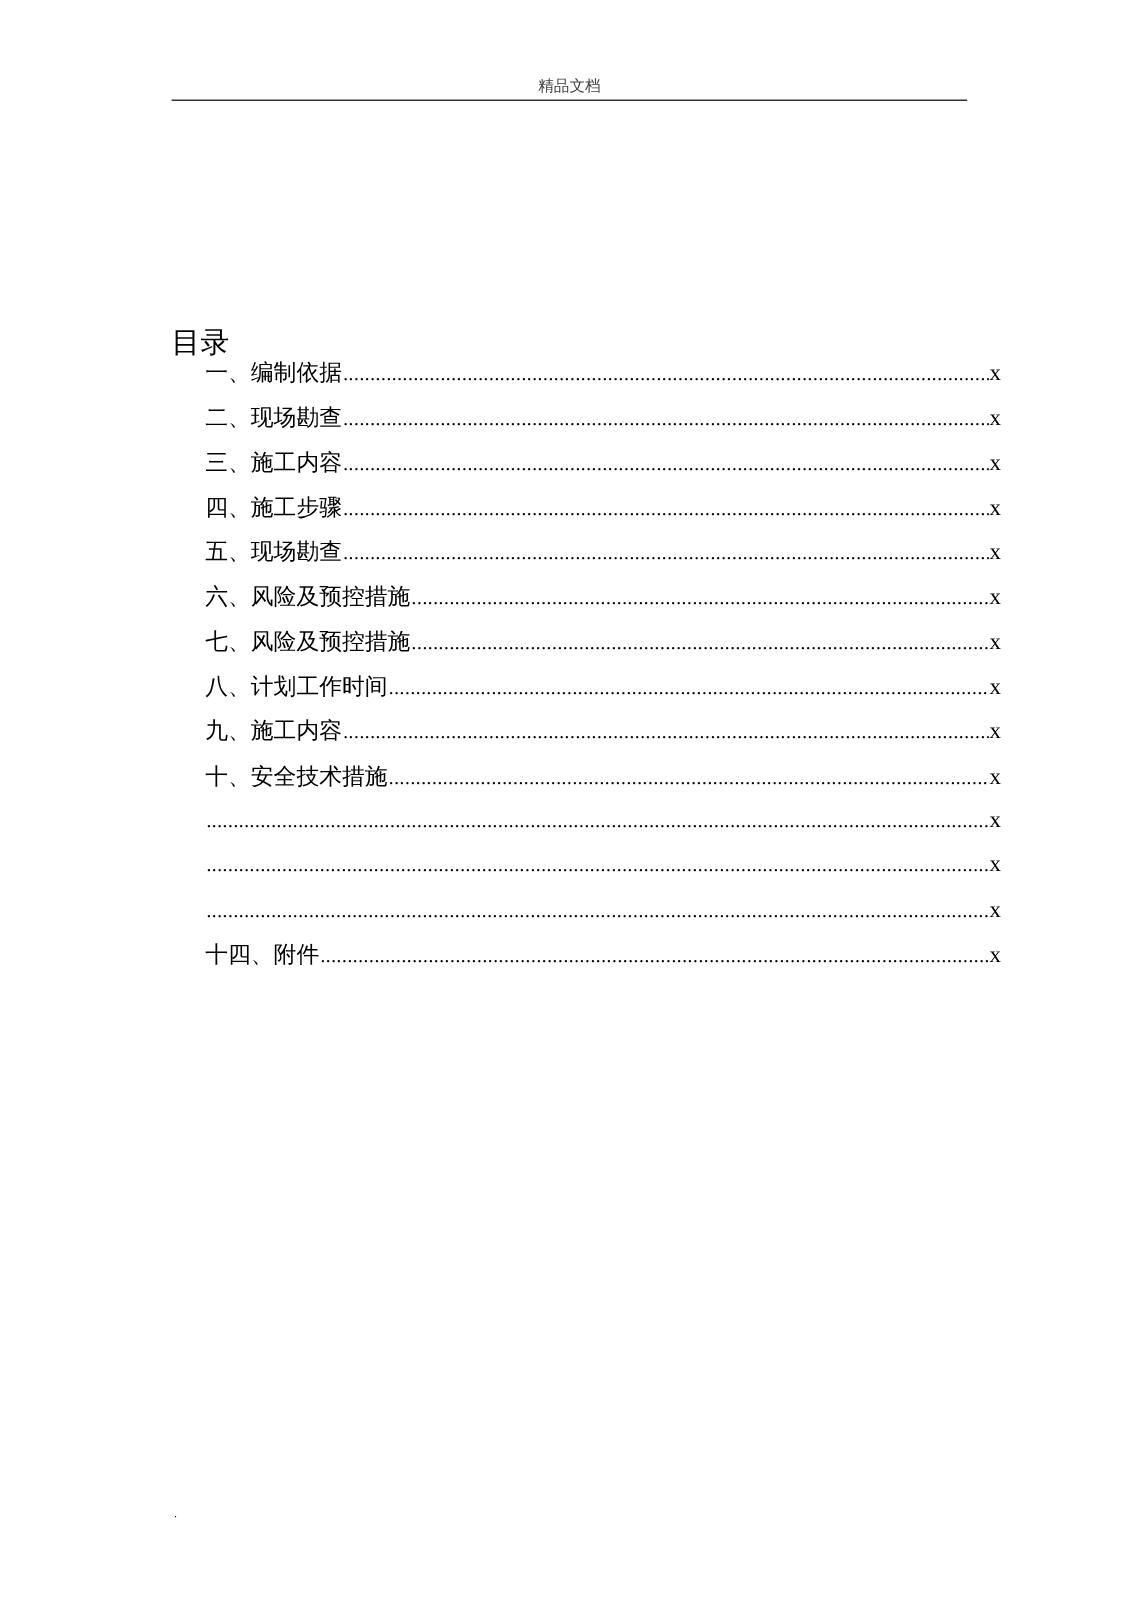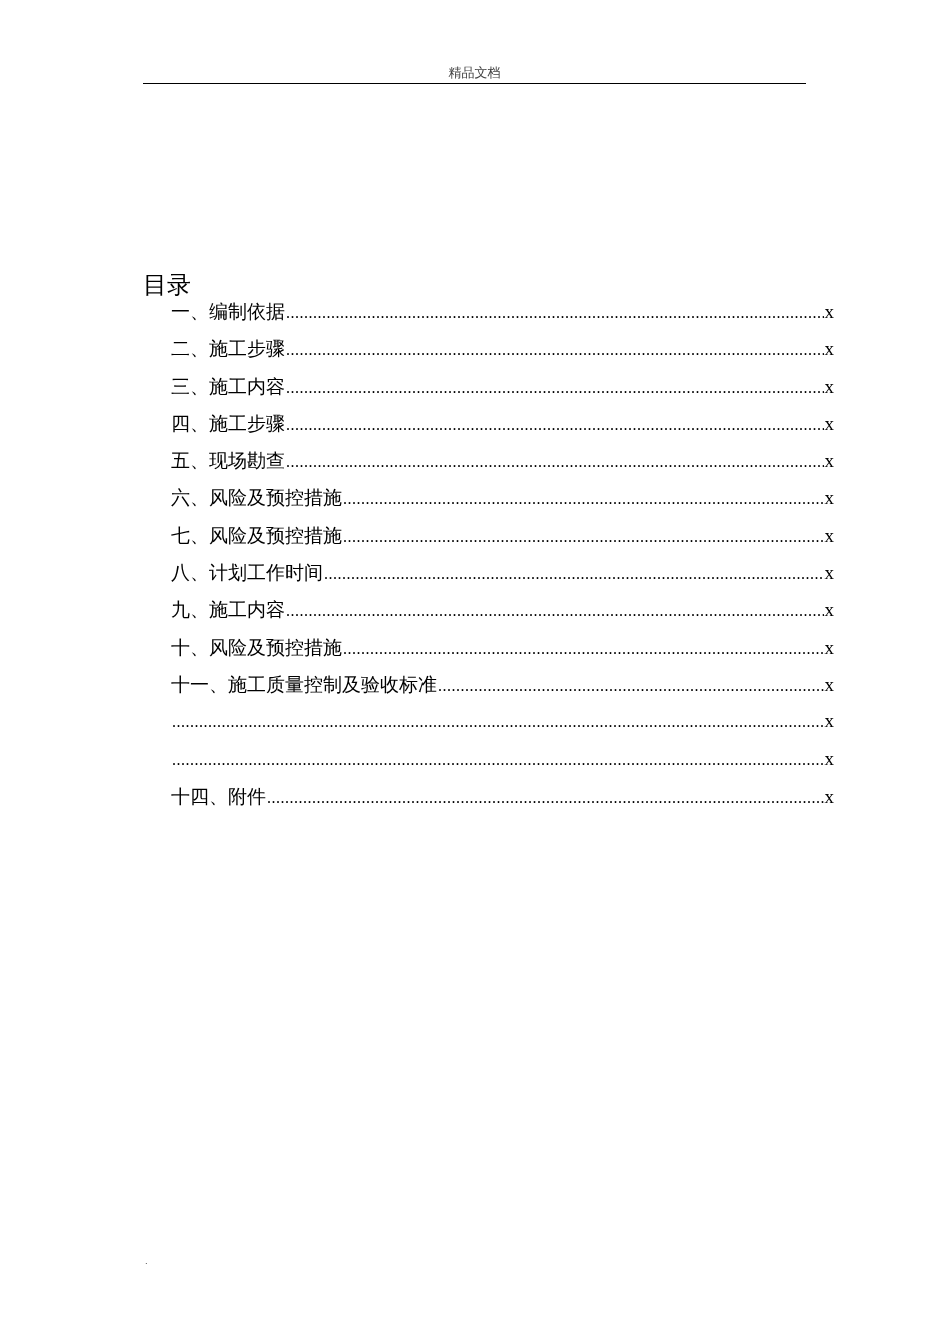--- a/index.html
+++ b/index.html
@@ -28,21 +28,21 @@
 
 <div class="toc-title">目录</div>
 
 <div class="toc">
   <div class="toc-row">
       <span class="toc-label">一、编制依据</span>
       <span class="toc-dots"></span>
       <span class="toc-page">x</span>
     </div>
   <div class="toc-row">
-      <span class="toc-label">二、施工步骤</span>
+      <span class="toc-label">二、现场勘查</span>
       <span class="toc-dots"></span>
       <span class="toc-page">x</span>
     </div>
   <div class="toc-row">
       <span class="toc-label">三、施工内容</span>
       <span class="toc-dots"></span>
       <span class="toc-page">x</span>
     </div>
   <div class="toc-row">
       <span class="toc-label">四、施工步骤</span>
@@ -68,26 +68,25 @@
       <span class="toc-label">八、计划工作时间</span>
       <span class="toc-dots"></span>
       <span class="toc-page">x</span>
     </div>
   <div class="toc-row">
       <span class="toc-label">九、施工内容</span>
       <span class="toc-dots"></span>
       <span class="toc-page">x</span>
     </div>
   <div class="toc-row">
-      <span class="toc-label">十、风险及预控措施</span>
+      <span class="toc-label">十、安全技术措施</span>
       <span class="toc-dots"></span>
       <span class="toc-page">x</span>
     </div>
   <div class="toc-row">
-      <span class="toc-label">十一、施工质量控制及验收标准</span>
       <span class="toc-dots"></span>
       <span class="toc-page">x</span>
     </div>
   <div class="toc-row">
       <span class="toc-dots"></span>
       <span class="toc-page">x</span>
     </div>
   <div class="toc-row">
       <span class="toc-dots"></span>
       <span class="toc-page">x</span>

